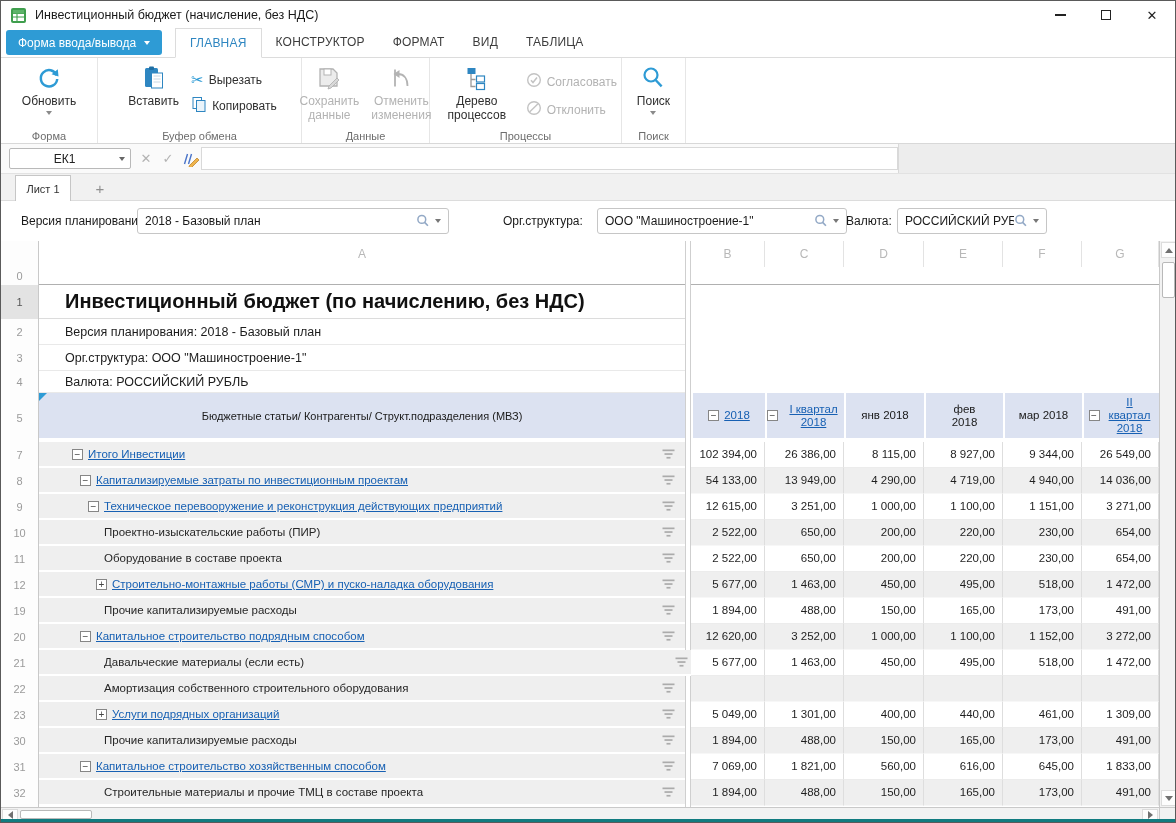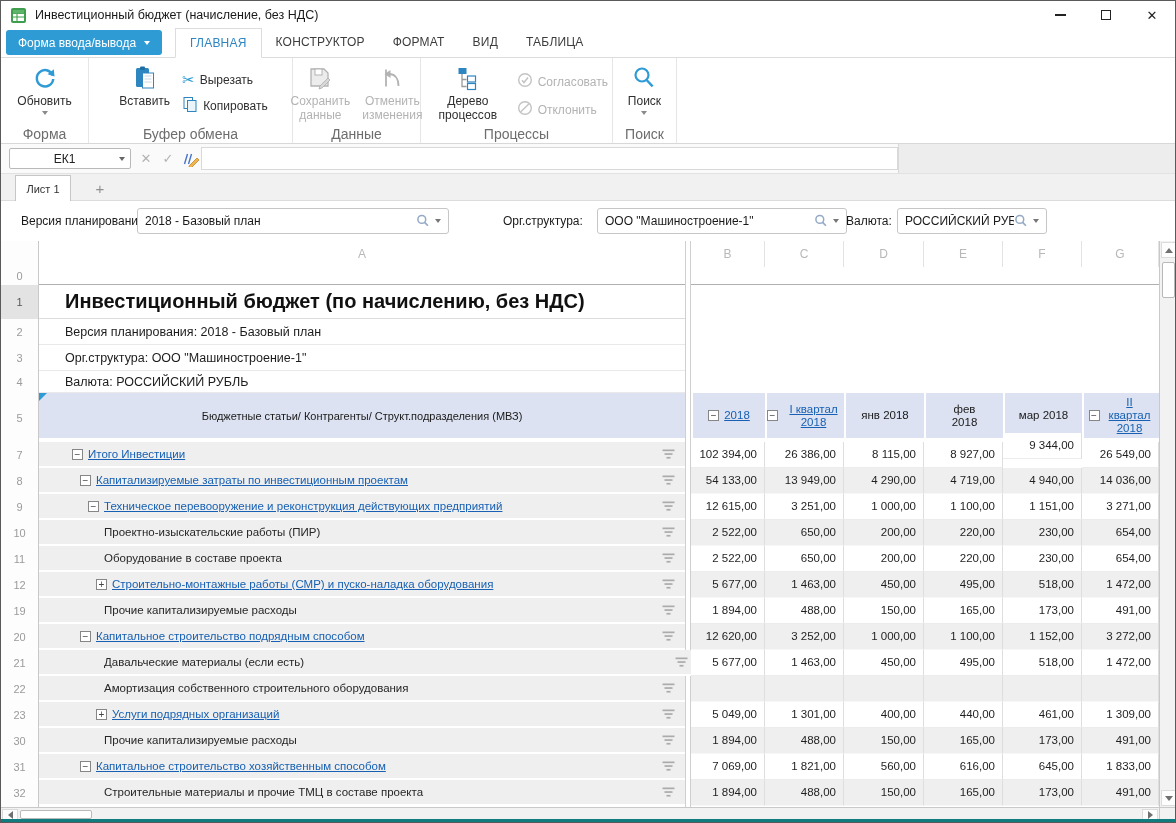--- a/index.html
+++ b/index.html
@@ -20,22 +20,22 @@
   .tabrow { position:absolute; top:28px; left:0; right:0; height:29px; background:#fff; border-bottom:1px solid #dcdcdc; display:flex; align-items:flex-end; padding-left:5px; }
   .formbtn { height:25px; margin-bottom:2px; background:#2e9bd5; color:#fff; border-radius:3px; font-size:12px; display:flex; align-items:center; gap:8px; padding:0 12px; margin-right:13px; }
   .caret { width:0; height:0; border-left:3.5px solid transparent; border-right:3.5px solid transparent; border-top:4px solid currentColor; display:inline-block; }
   .tabs { display:flex; height:29px; }
   .tab { padding:0 14px; line-height:28px; font-size:12px; color:#3d3d3d; letter-spacing:.2px; }
   .tab.active { color:#2e86c1; background:#fff; border:1px solid #dcdcdc; border-bottom:1px solid #fff; margin-bottom:-1px; }
 
   
   .ribbon { position:absolute; top:57px; left:0; right:0; height:86px; background:#fff; border-bottom:1px solid #d8d8d8; display:flex; }
   .rgroup { position:relative; border-right:1px solid #e6e6e6; height:100%; padding:3px 4px 16px; display:flex; justify-content:center; }
-  .g1{width:88px}.g2{width:204px}.g3{width:128px}.g4{width:192px}.g5{width:64px}
-  .glabel { position:absolute; bottom:1px; left:0; right:0; text-align:center; font-size:14px; color:#6d6d6d; }
+  .g1{width:97px}.g2{width:204px}.g3{width:128px}.g4{width:192px}.g5{width:64px}
+  .glabel { position:absolute; bottom:1px; left:0; right:0; text-align:center; font-size:11px; color:#6d6d6d; }
   .bigbtn { display:flex; flex-direction:column; align-items:center; padding:3px 6px 0; font-size:12px; color:#2f2f2f; text-align:center; line-height:14px; }
   .bigbtn .ricon { height:28px; display:flex; align-items:center; justify-content:center; margin-bottom:2px; }
   .bigbtn.disabled { color:#b3b3b3; }
   .caret-g { margin-top:3px; color:#8a8a8a; }
   .smallcol { display:flex; flex-direction:column; gap:9px; padding-top:11px; margin-left:6px; }
   .smallbtn { display:flex; align-items:center; gap:5px; font-size:12px; color:#2f2f2f; white-space:nowrap; }
   .smallbtn.disabled { color:#b3b3b3; }
   .cuticon { color:#2e9bd5; font-size:15px; line-height:15px; }
 
   
@@ -398,21 +398,21 @@
               <rect x="0.5" y="0.5" width="12" height="1.7"></rect>
               <rect x="2.5" y="4.2" width="8" height="1.7"></rect>
               <rect x="4.5" y="7.9" width="4" height="1.7"></rect>
             </g>
           </svg></span>
       </div>
       <div class="ncell" style="left: 690px; top: 201px; width: 74px; height: 26px;">102 394,00</div>
       <div class="ncell" style="left: 764px; top: 201px; width: 79px; height: 26px;">26 386,00</div>
       <div class="ncell" style="left: 843px; top: 201px; width: 80px; height: 26px;">8 115,00</div>
       <div class="ncell" style="left: 923px; top: 201px; width: 79px; height: 26px;">8 927,00</div>
-      <div class="ncell" style="left: 1002px; top: 192px; width: 79px; height: 26px;">9 344,00</div>
+      <div class="ncell" style="left: 1002px; top: 201px; width: 79px; height: 26px;">9 344,00</div>
       <div class="ncell" style="left: 1081px; top: 201px; width: 77px; height: 26px;">26 549,00</div>
       <div class="cellA" style="left: 38px; top: 227px; width: 646px; height: 26px; padding-left: 41px;">
         <div class="tgl">−</div>
         <span class="rlink">Капитализируемые затраты по инвестиционным проектам</span>
         <span class="funnel"><svg width="13" height="11" viewBox="0 0 13 11">
             <g fill="#ababab">
               <rect x="0.5" y="0.5" width="12" height="1.7"></rect>
               <rect x="2.5" y="4.2" width="8" height="1.7"></rect>
               <rect x="4.5" y="7.9" width="4" height="1.7"></rect>
             </g>

